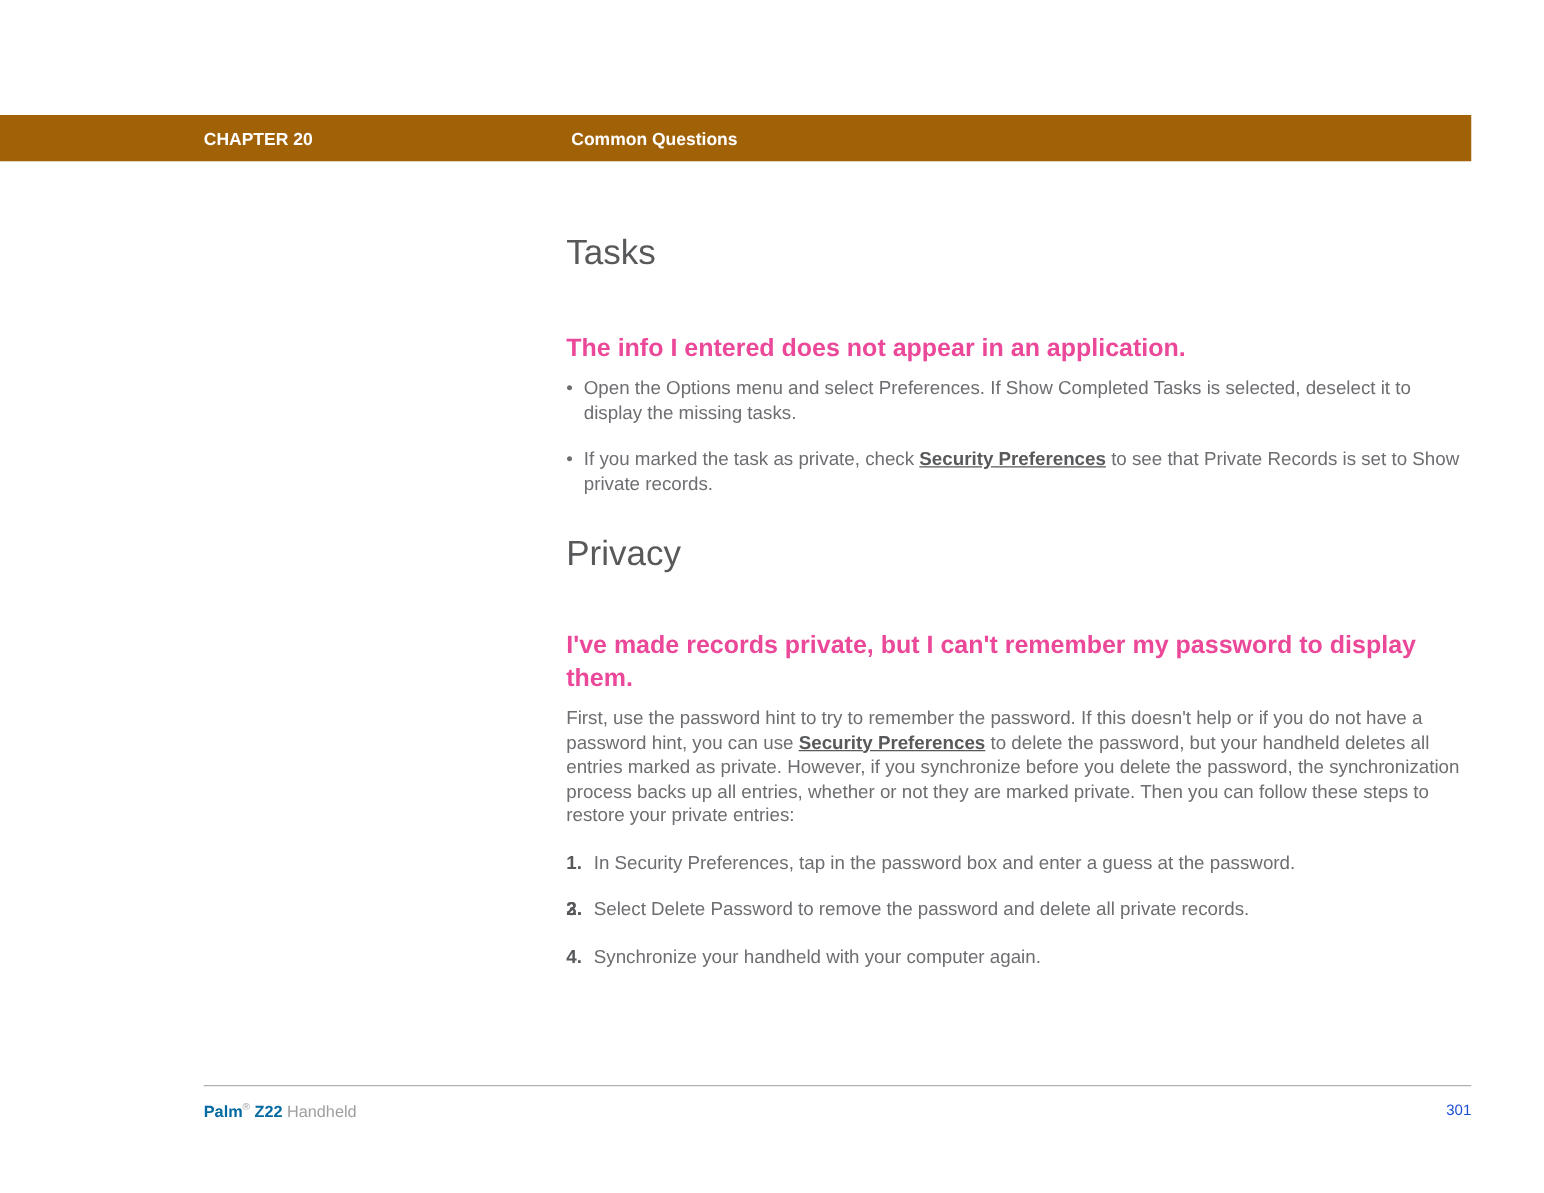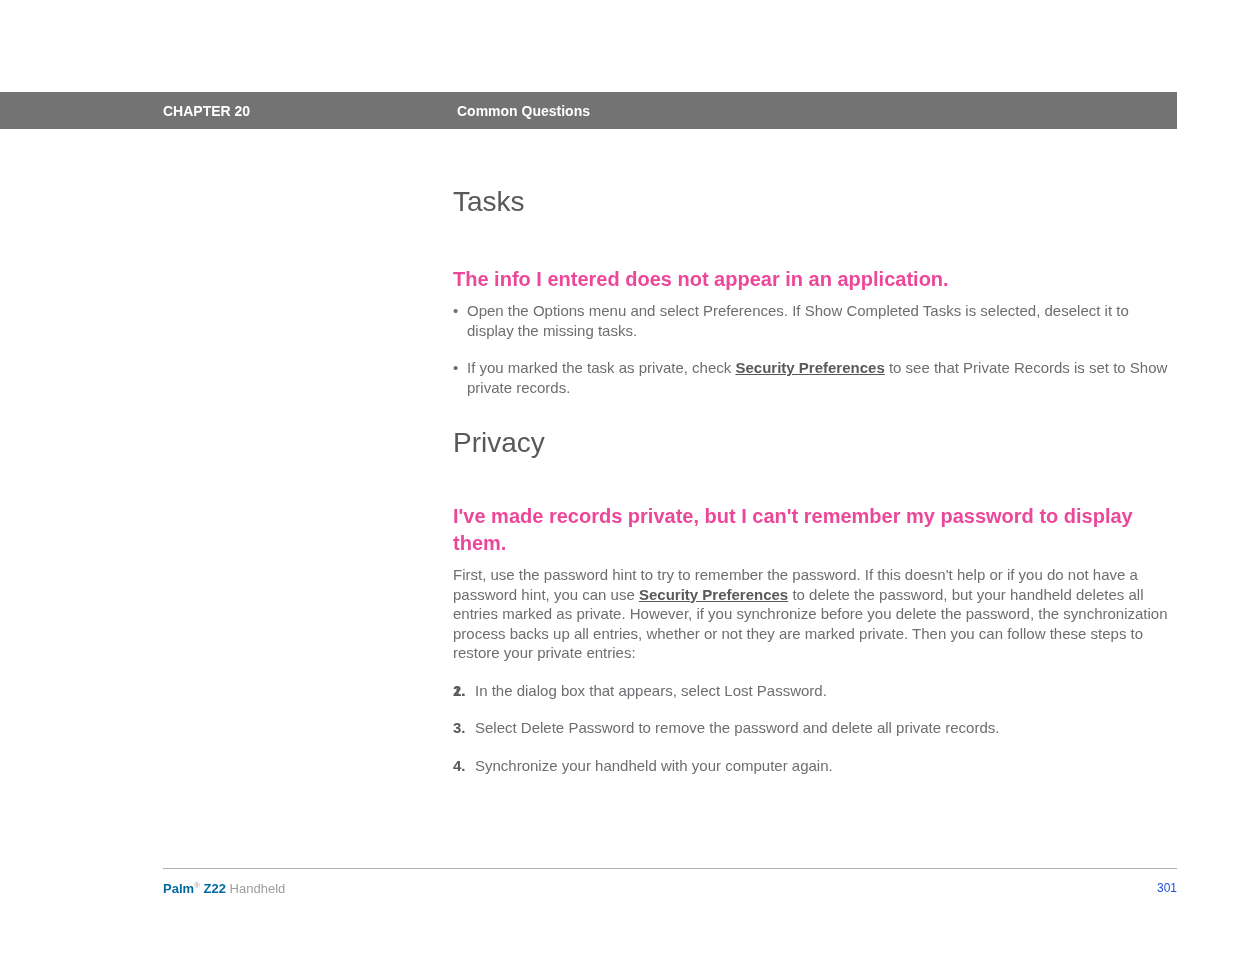--- a/index.html
+++ b/index.html
@@ -10,21 +10,21 @@
     height: 954px;
     position: relative;
     color: #58595b;
   }
   .header-bar {
     position: absolute;
     top: 92px;
     left: 0;
     width: 1177px;
     height: 37px;
-    background: #737373;
+    background: #a16207;
     color: #ffffff;
     font-weight: 700;
     font-size: 14px;
     display: flex;
     align-items: center;
   }
   .chapter-label {
     position: absolute;
     left: 163px;
   }
@@ -143,24 +143,24 @@
 
   <h2 class="section-h2">I've made records private, but I can't remember my password to display them.</h2>
 
   <p class="para">
     <span>First, use the password hint to try to remember the password. If this doesn't help or if you do not have a password hint, you can use </span><a href="#" class="link">Security Preferences</a><span> to delete the password, but your handheld deletes all entries marked as private. However, if you synchronize before you delete the password, the synchronization process backs up all entries, whether or not they are marked private. Then you can follow these steps to restore your private entries:</span>
   </p>
 
   <ol class="num-list">
     <li>
       <span class="num">1.</span>
+      <span>In Security Preferences, tap in the password box and enter a guess at the password.</span>
     </li>
     <li>
       <span class="num">2.</span>
-      <span>In the dialog box that appears, select Lost Password.</span>
     </li>
     <li>
       <span class="num">3.</span>
       <span>Select Delete Password to remove the password and delete all private records.</span>
     </li>
     <li>
       <span class="num">4.</span>
       <span>Synchronize your handheld with your computer again.</span>
     </li>
   </ol>

